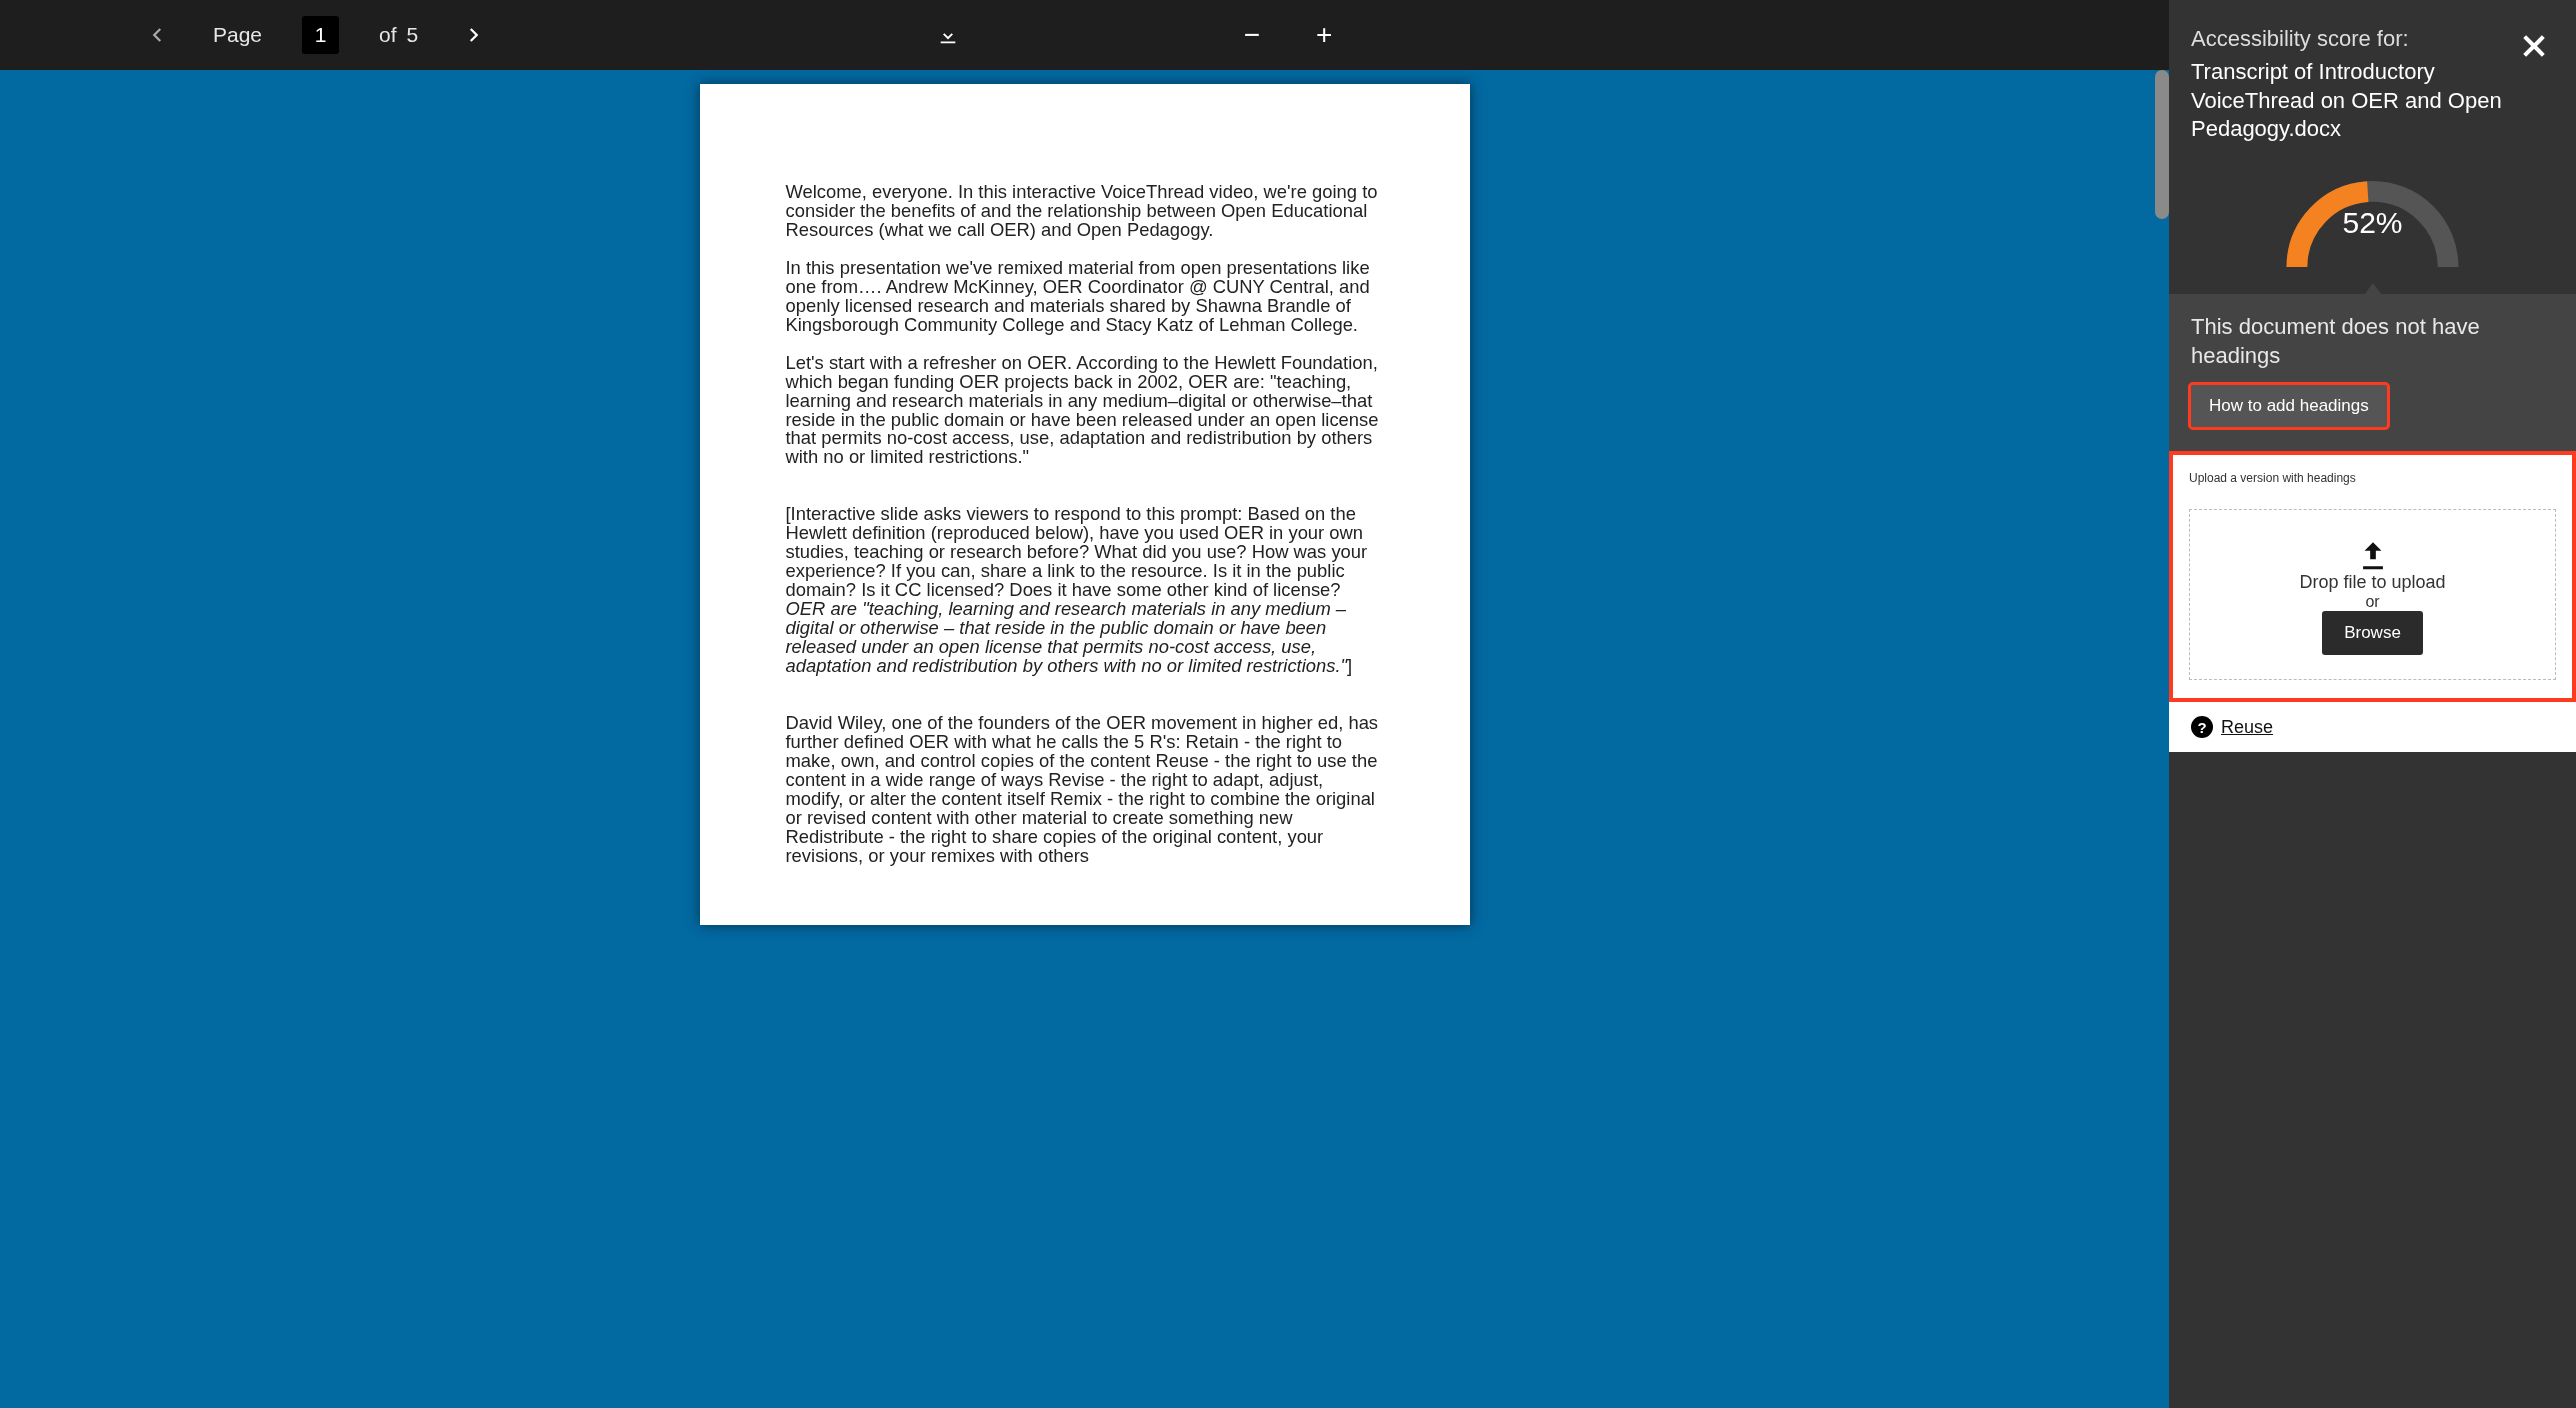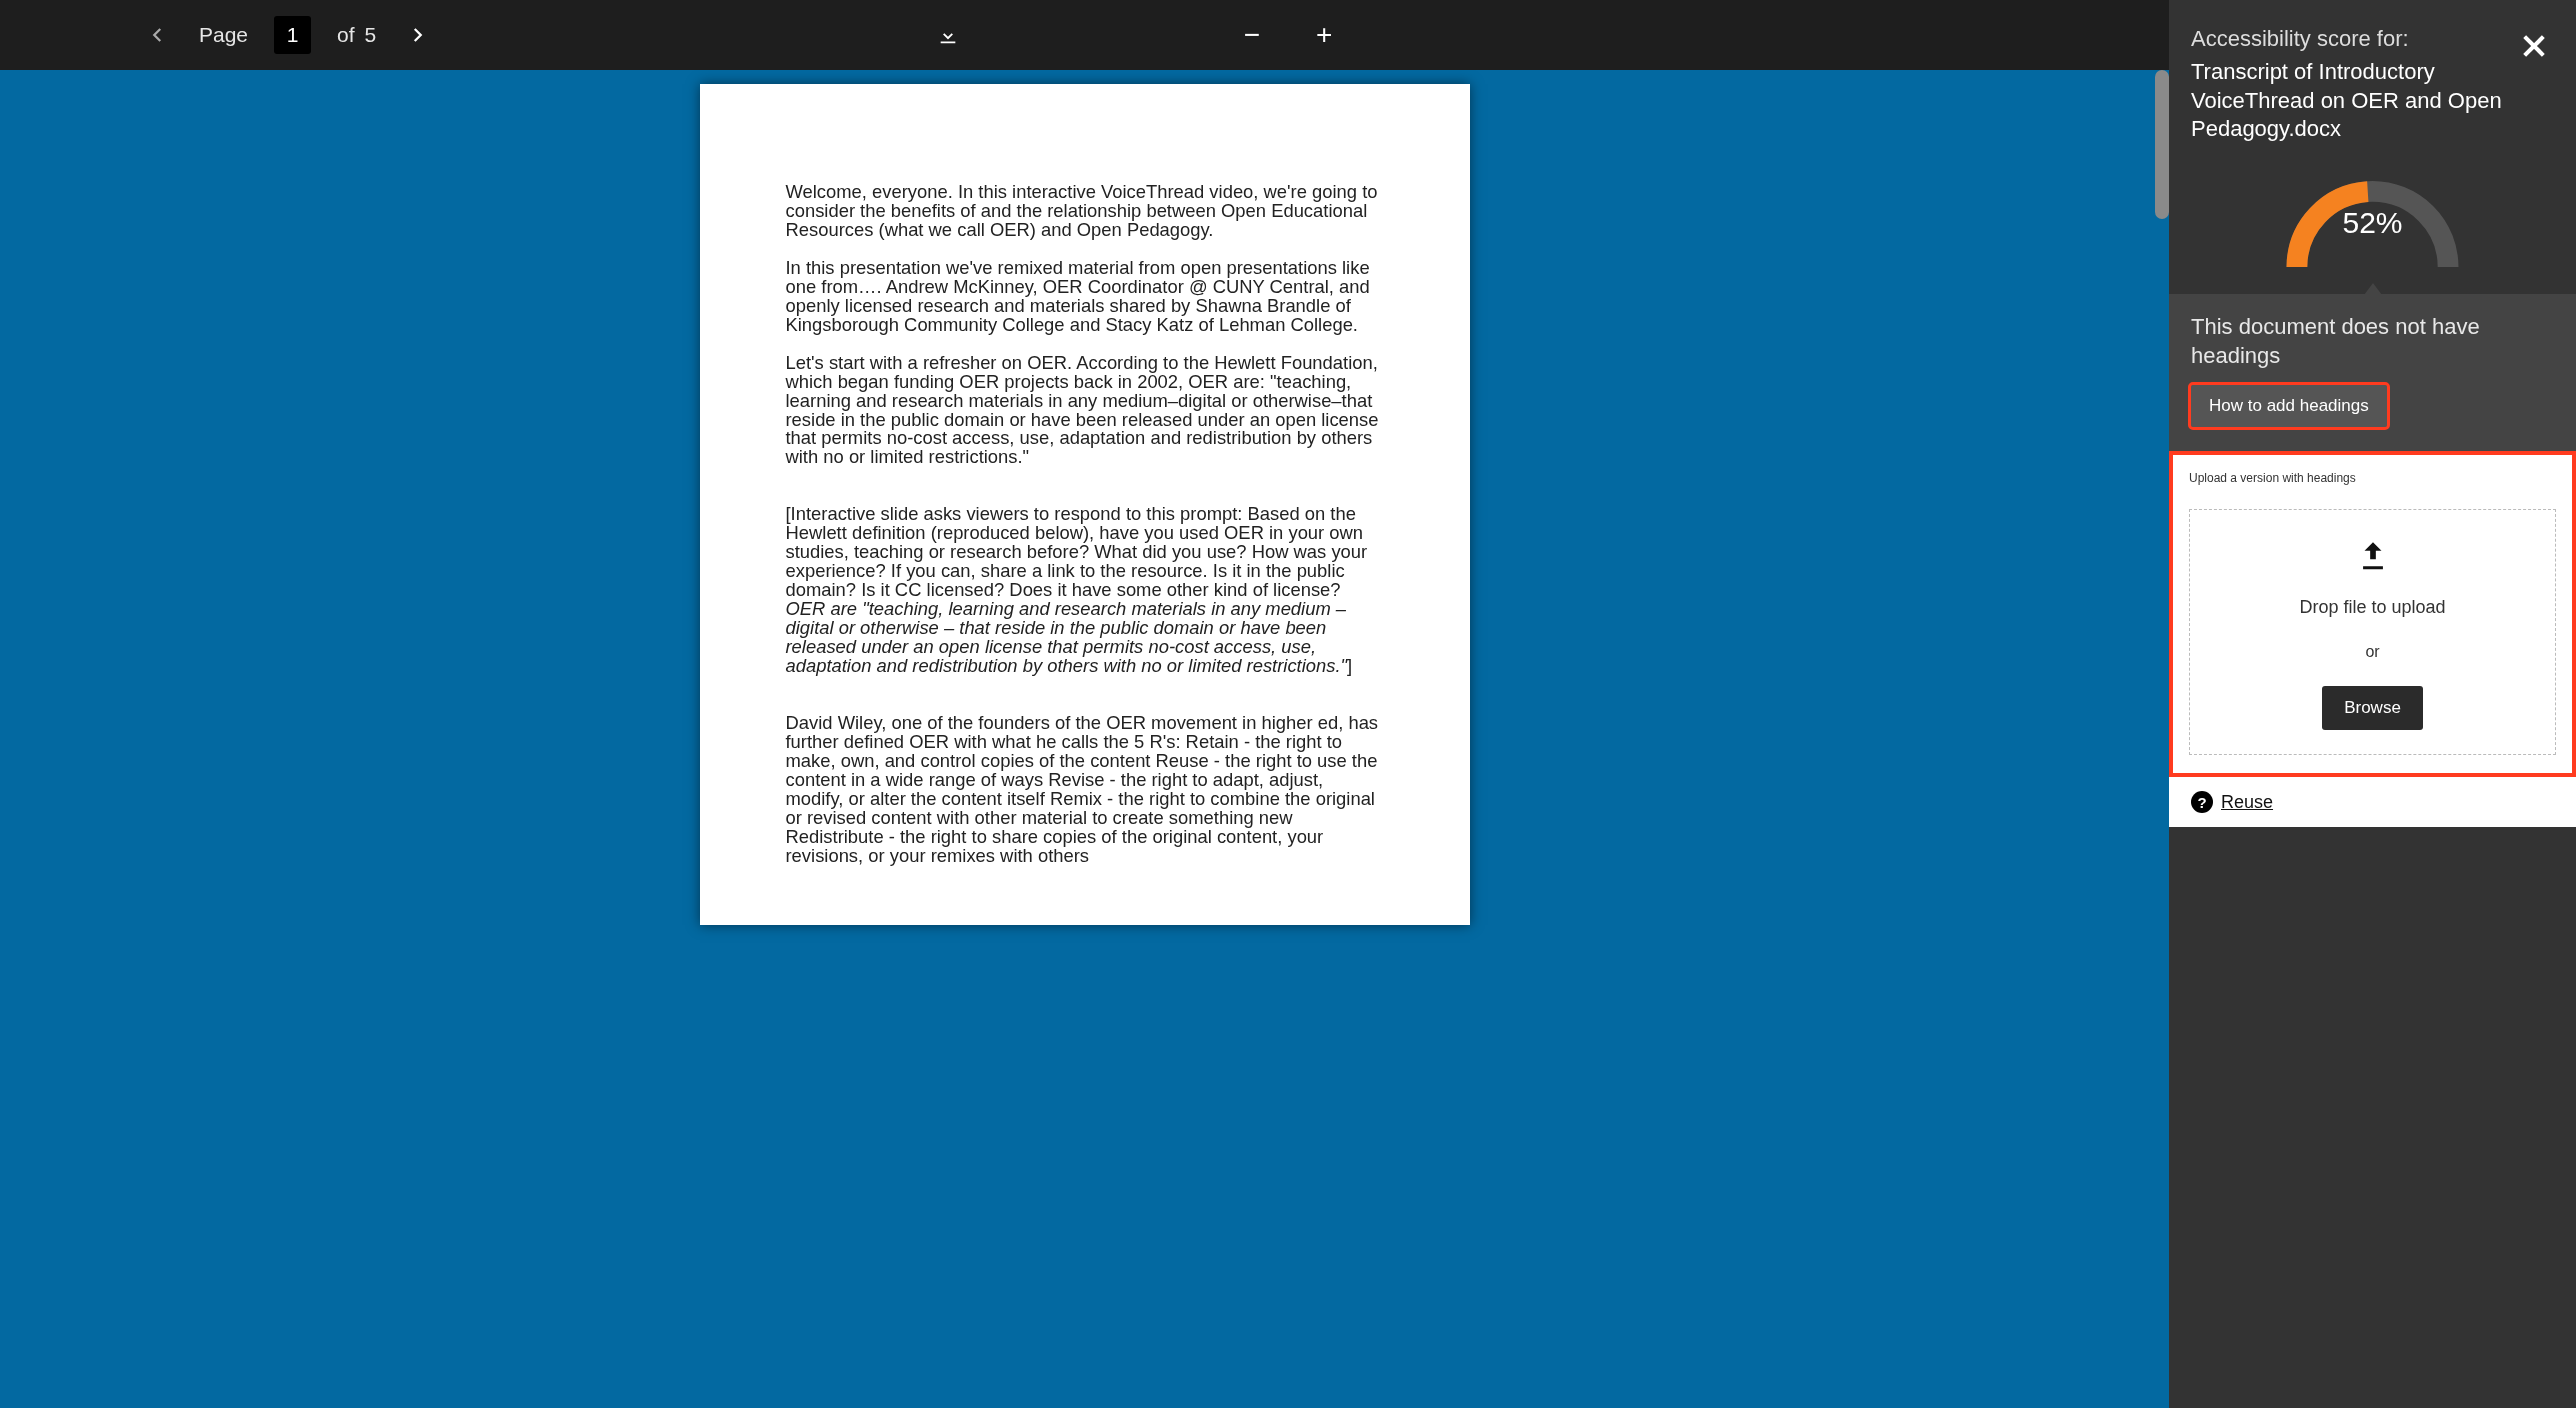--- a/index.html
+++ b/index.html
@@ -6,21 +6,21 @@
     body {
       font-family: -apple-system, BlinkMacSystemFont, "Segoe UI", Arial, sans-serif;
       background:#3a3a3a; color:#fff; overflow:hidden;
       width:100%; height:100vh;
     }
     
     .toolbar {
       height:70px; background:#1e1e1e; display:flex; align-items:center;
       padding:0 20px; position:relative;
     }
-    .tool-group { display:flex; align-items:center; gap:26px; }
+    .tool-group { display:flex; align-items:center; gap:40px; }
     .tool-group.nav { margin-left:123px; }
     .tool-group.zoom { position:absolute; left:50%; transform:translateX(-50%); gap:44px;}
     .tool-group.dl   { position:absolute; left:931px; }
     .page-label { font-size:21px; color:#e6e6e6; }
     .page-input {
       width:37px; height:38px; background:#000; border:none; color:#fff;
       text-align:center; font-size:21px; border-radius:3px;
     }
     .chev { width:18px; height:18px; stroke:#aaa; stroke-width:3; fill:none; }
     .chev.active { stroke:#fff; }
@@ -88,21 +88,21 @@
     }
     .issue-btn-row { margin-top:14px; }
 
     .upload-block {
       background:#fff; color:#222; padding:20px 20px 22px 20px;
       outline:4px solid #ff3b1f; outline-offset:-4px;
     }
     .upload-title { font-size:12px; margin-bottom:24px; color:#333; }
     .dropzone {
       border:1px dashed #bbb; padding:28px 10px 24px 10px;
-      display:flex; flex-direction:column; align-items:center; gap:25px;
+      display:flex; flex-direction:column; align-items:center; gap:0;
     }
     .drop-text { font-size:18px; color:#333; }
     .drop-or   { font-size:16px; color:#333; }
     .browse-btn {
       background:#2b2b2b; color:#fff; border:none; padding:12px 22px;
       font-size:17px; border-radius:3px; cursor:pointer;
     }
 
     .help-row {
       display:flex; align-items:center; gap:8px; padding:14px 22px;

